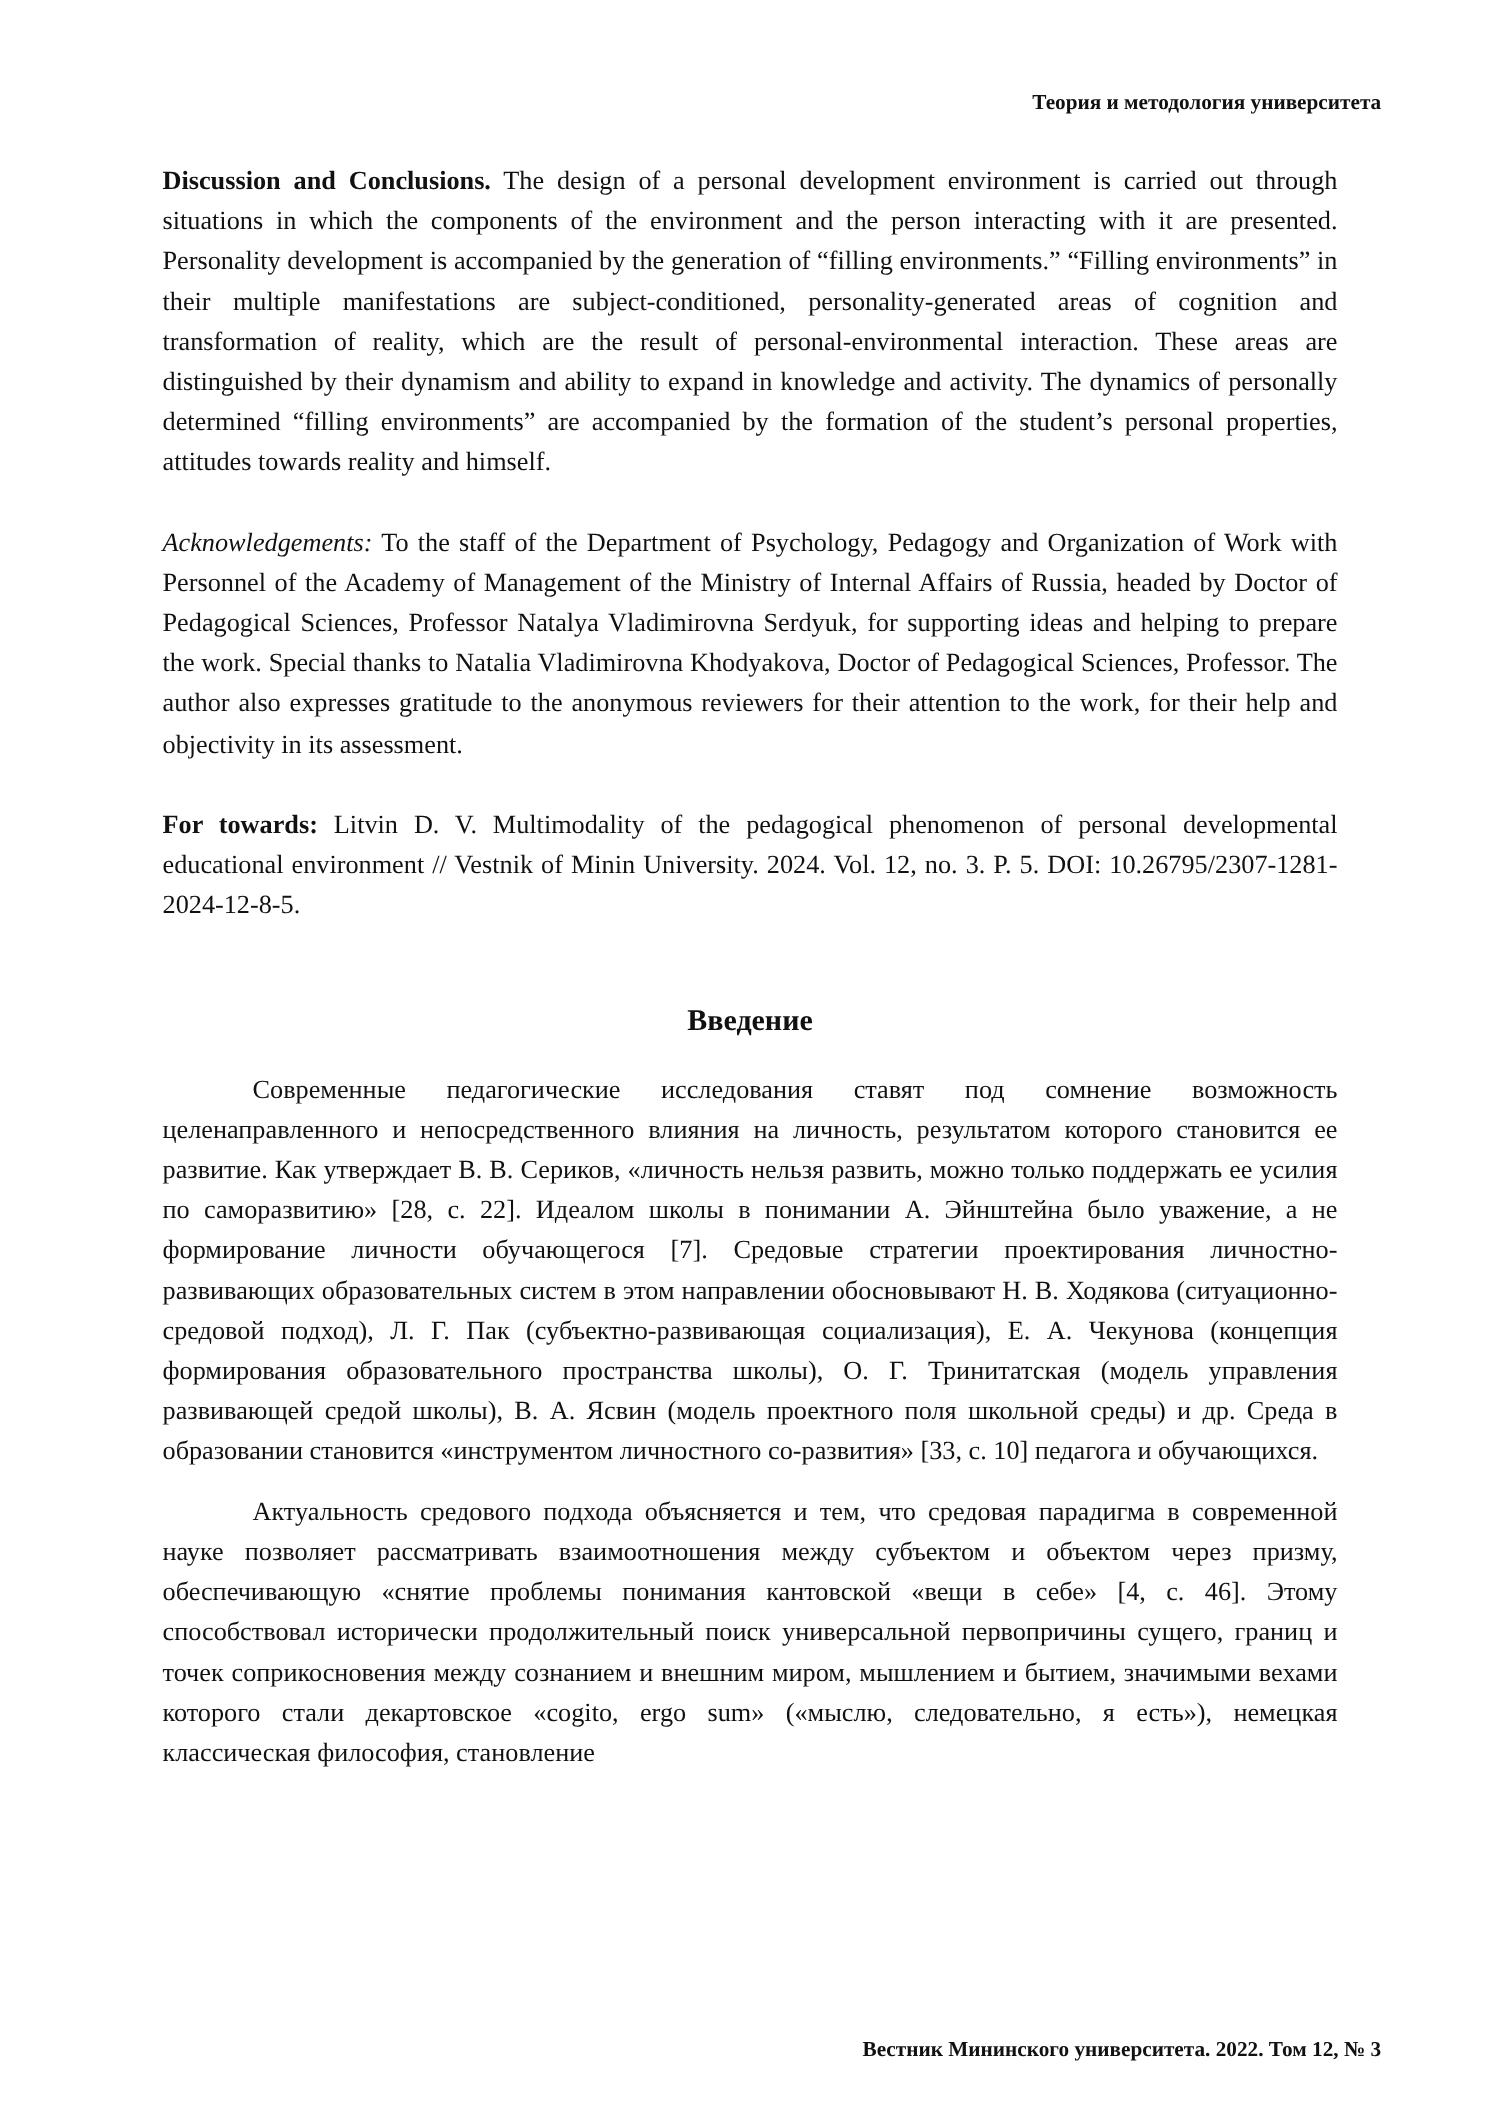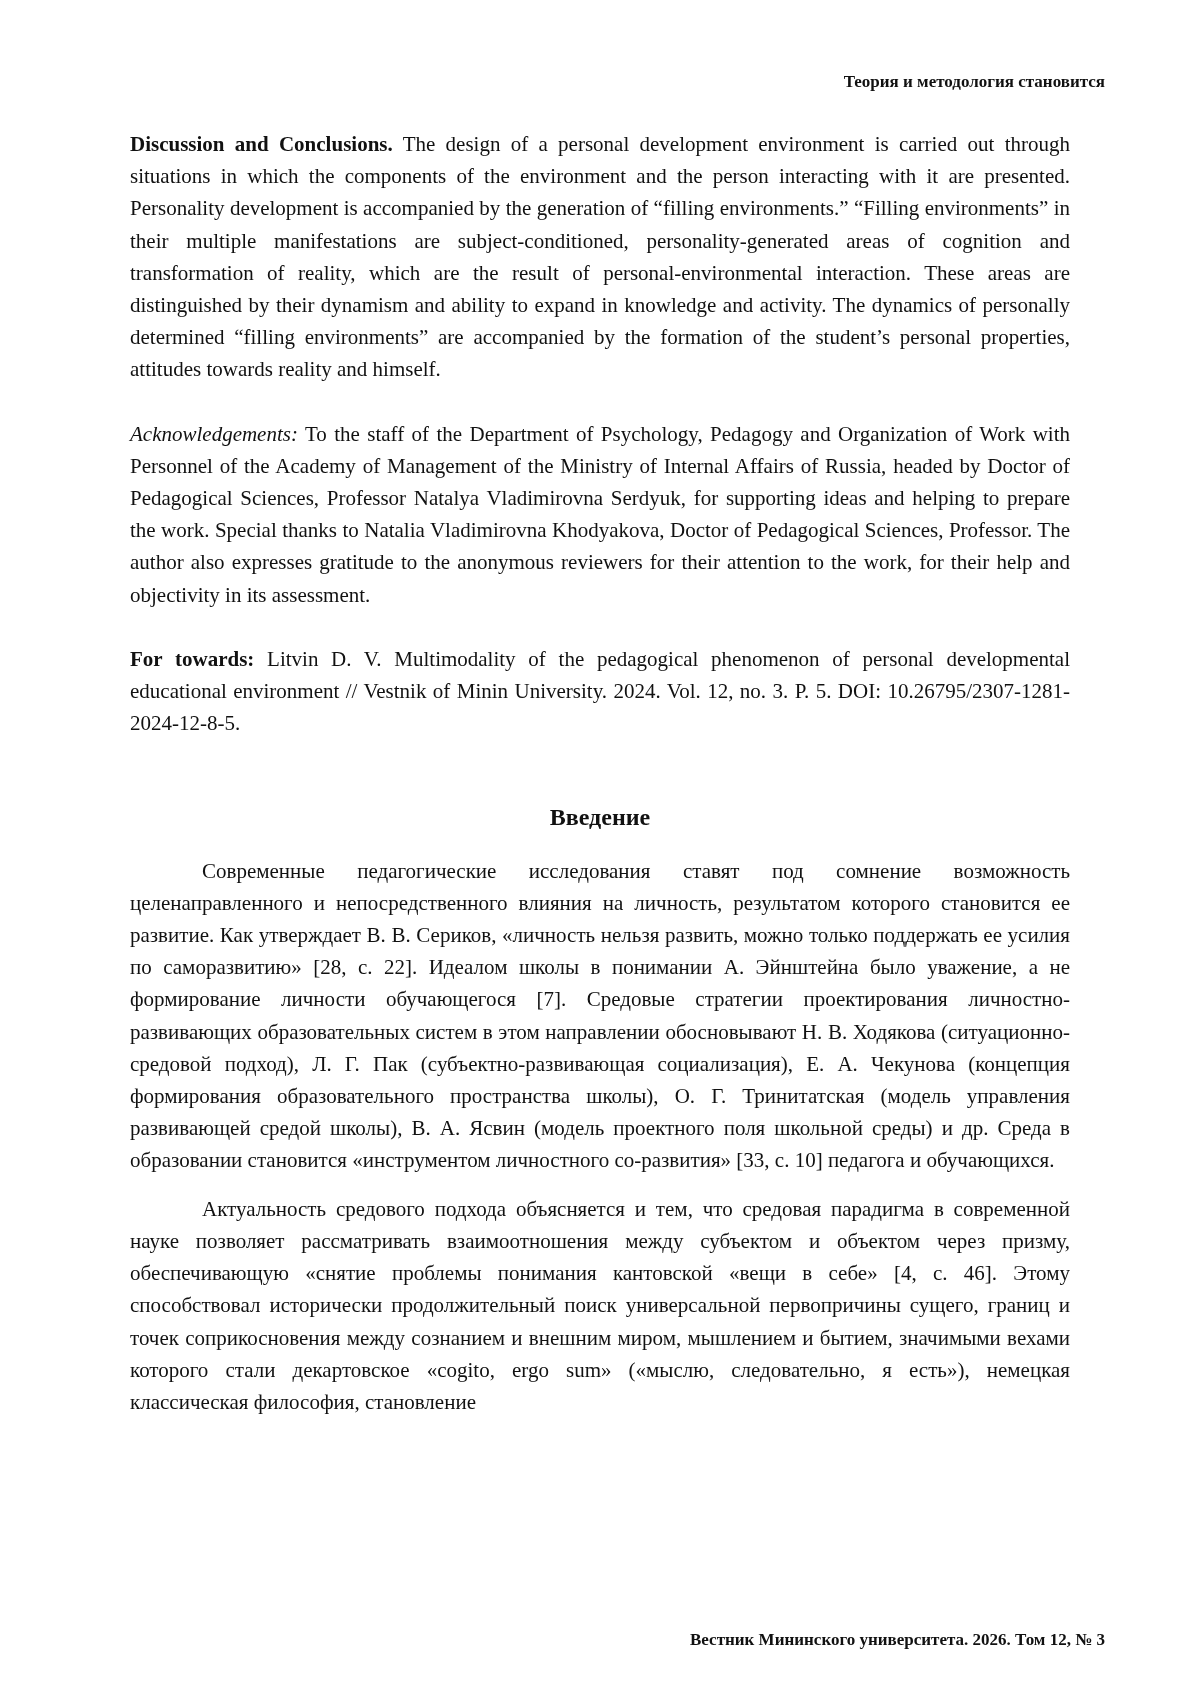--- a/index.html
+++ b/index.html
@@ -52,33 +52,33 @@
       font-size: 17px;
       font-weight: bold;
       text-align: right;
     }
   </style>
 </head>
 <body>
 
 <div class="page">
 
-  <div class="running-header">Теория и методология становится</div>
+  <div class="running-header">Теория и методология университета</div>
 
   <div class="content">
 
     <p class="abstract-block"><span class="bold-lead">Discussion and Conclusions.</span><span> The design of a personal development environment is carried out through situations in which the components of the environment and the person interacting with it are presented. Personality development is accompanied by the generation of “filling environments.” “Filling environments” in their multiple manifestations are subject-conditioned, personality-generated areas of cognition and transformation of reality, which are the result of personal-environmental interaction. These areas are distinguished by their dynamism and ability to expand in knowledge and activity. The dynamics of personally determined “filling environments” are accompanied by the formation of the student’s personal properties, attitudes towards reality and himself.</span></p>
 
 
     <p class="abstract-block"><span class="italic-lead">Acknowledgements:</span><span> To the staff of the Department of Psychology, Pedagogy and Organization of Work with Personnel of the Academy of Management of the Ministry of Internal Affairs of Russia, headed by Doctor of Pedagogical Sciences, Professor Natalya Vladimirovna Serdyuk, for supporting ideas and helping to prepare the work. Special thanks to Natalia Vladimirovna Khodyakova, Doctor of Pedagogical Sciences, Professor. The author also expresses gratitude to the anonymous reviewers for their attention to the work, for their help and objectivity in its assessment.</span></p>
 
     <p><span class="bold-lead">For towards:</span><span> Litvin D. V. Multimodality of the pedagogical phenomenon of personal developmental educational environment // Vestnik of Minin University. 2024. Vol. 12, no. 3. P. 5. DOI: 10.26795/2307-1281-2024-12-8-5.</span></p>
 
     <p class="section-title">Введение</p>
 
     <p class="indent">Современные педагогические исследования ставят под сомнение возможность целенаправленного и непосредственного влияния на личность, результатом которого становится ее развитие. Как утверждает В. В. Сериков, «личность нельзя развить, можно только поддержать ее усилия по саморазвитию» [28, с. 22]. Идеалом школы в понимании А. Эйнштейна было уважение, а не формирование личности обучающегося [7]. Средовые стратегии проектирования личностно-развивающих образовательных систем в этом направлении обосновывают Н. В. Ходякова (ситуационно-средовой подход), Л. Г. Пак (субъектно-развивающая социализация), Е. А. Чекунова (концепция формирования образовательного пространства школы), О. Г. Тринитатская (модель управления развивающей средой школы), В. А. Ясвин (модель проектного поля школьной среды) и др. Среда в образовании становится «инструментом личностного со-развития» [33, с. 10] педагога и обучающихся.</p>
     <p class="indent">Актуальность средового подхода объясняется и тем, что средовая парадигма в современной науке позволяет рассматривать взаимоотношения между субъектом и объектом через призму, обеспечивающую «снятие проблемы понимания кантовской «вещи в себе» [4, с. 46]. Этому способствовал исторически продолжительный поиск универсальной первопричины сущего, границ и точек соприкосновения между сознанием и внешним миром, мышлением и бытием, значимыми вехами которого стали декартовское «cogito, ergo sum» («мыслю, следовательно, я есть»), немецкая классическая философия, становление</p>
 
   </div>
 
-  <div class="running-footer">Вестник Мининского университета. 2026. Том 12, № 3</div>
+  <div class="running-footer">Вестник Мининского университета. 2022. Том 12, № 3</div>
 
 </div>
 
 </body></html>

